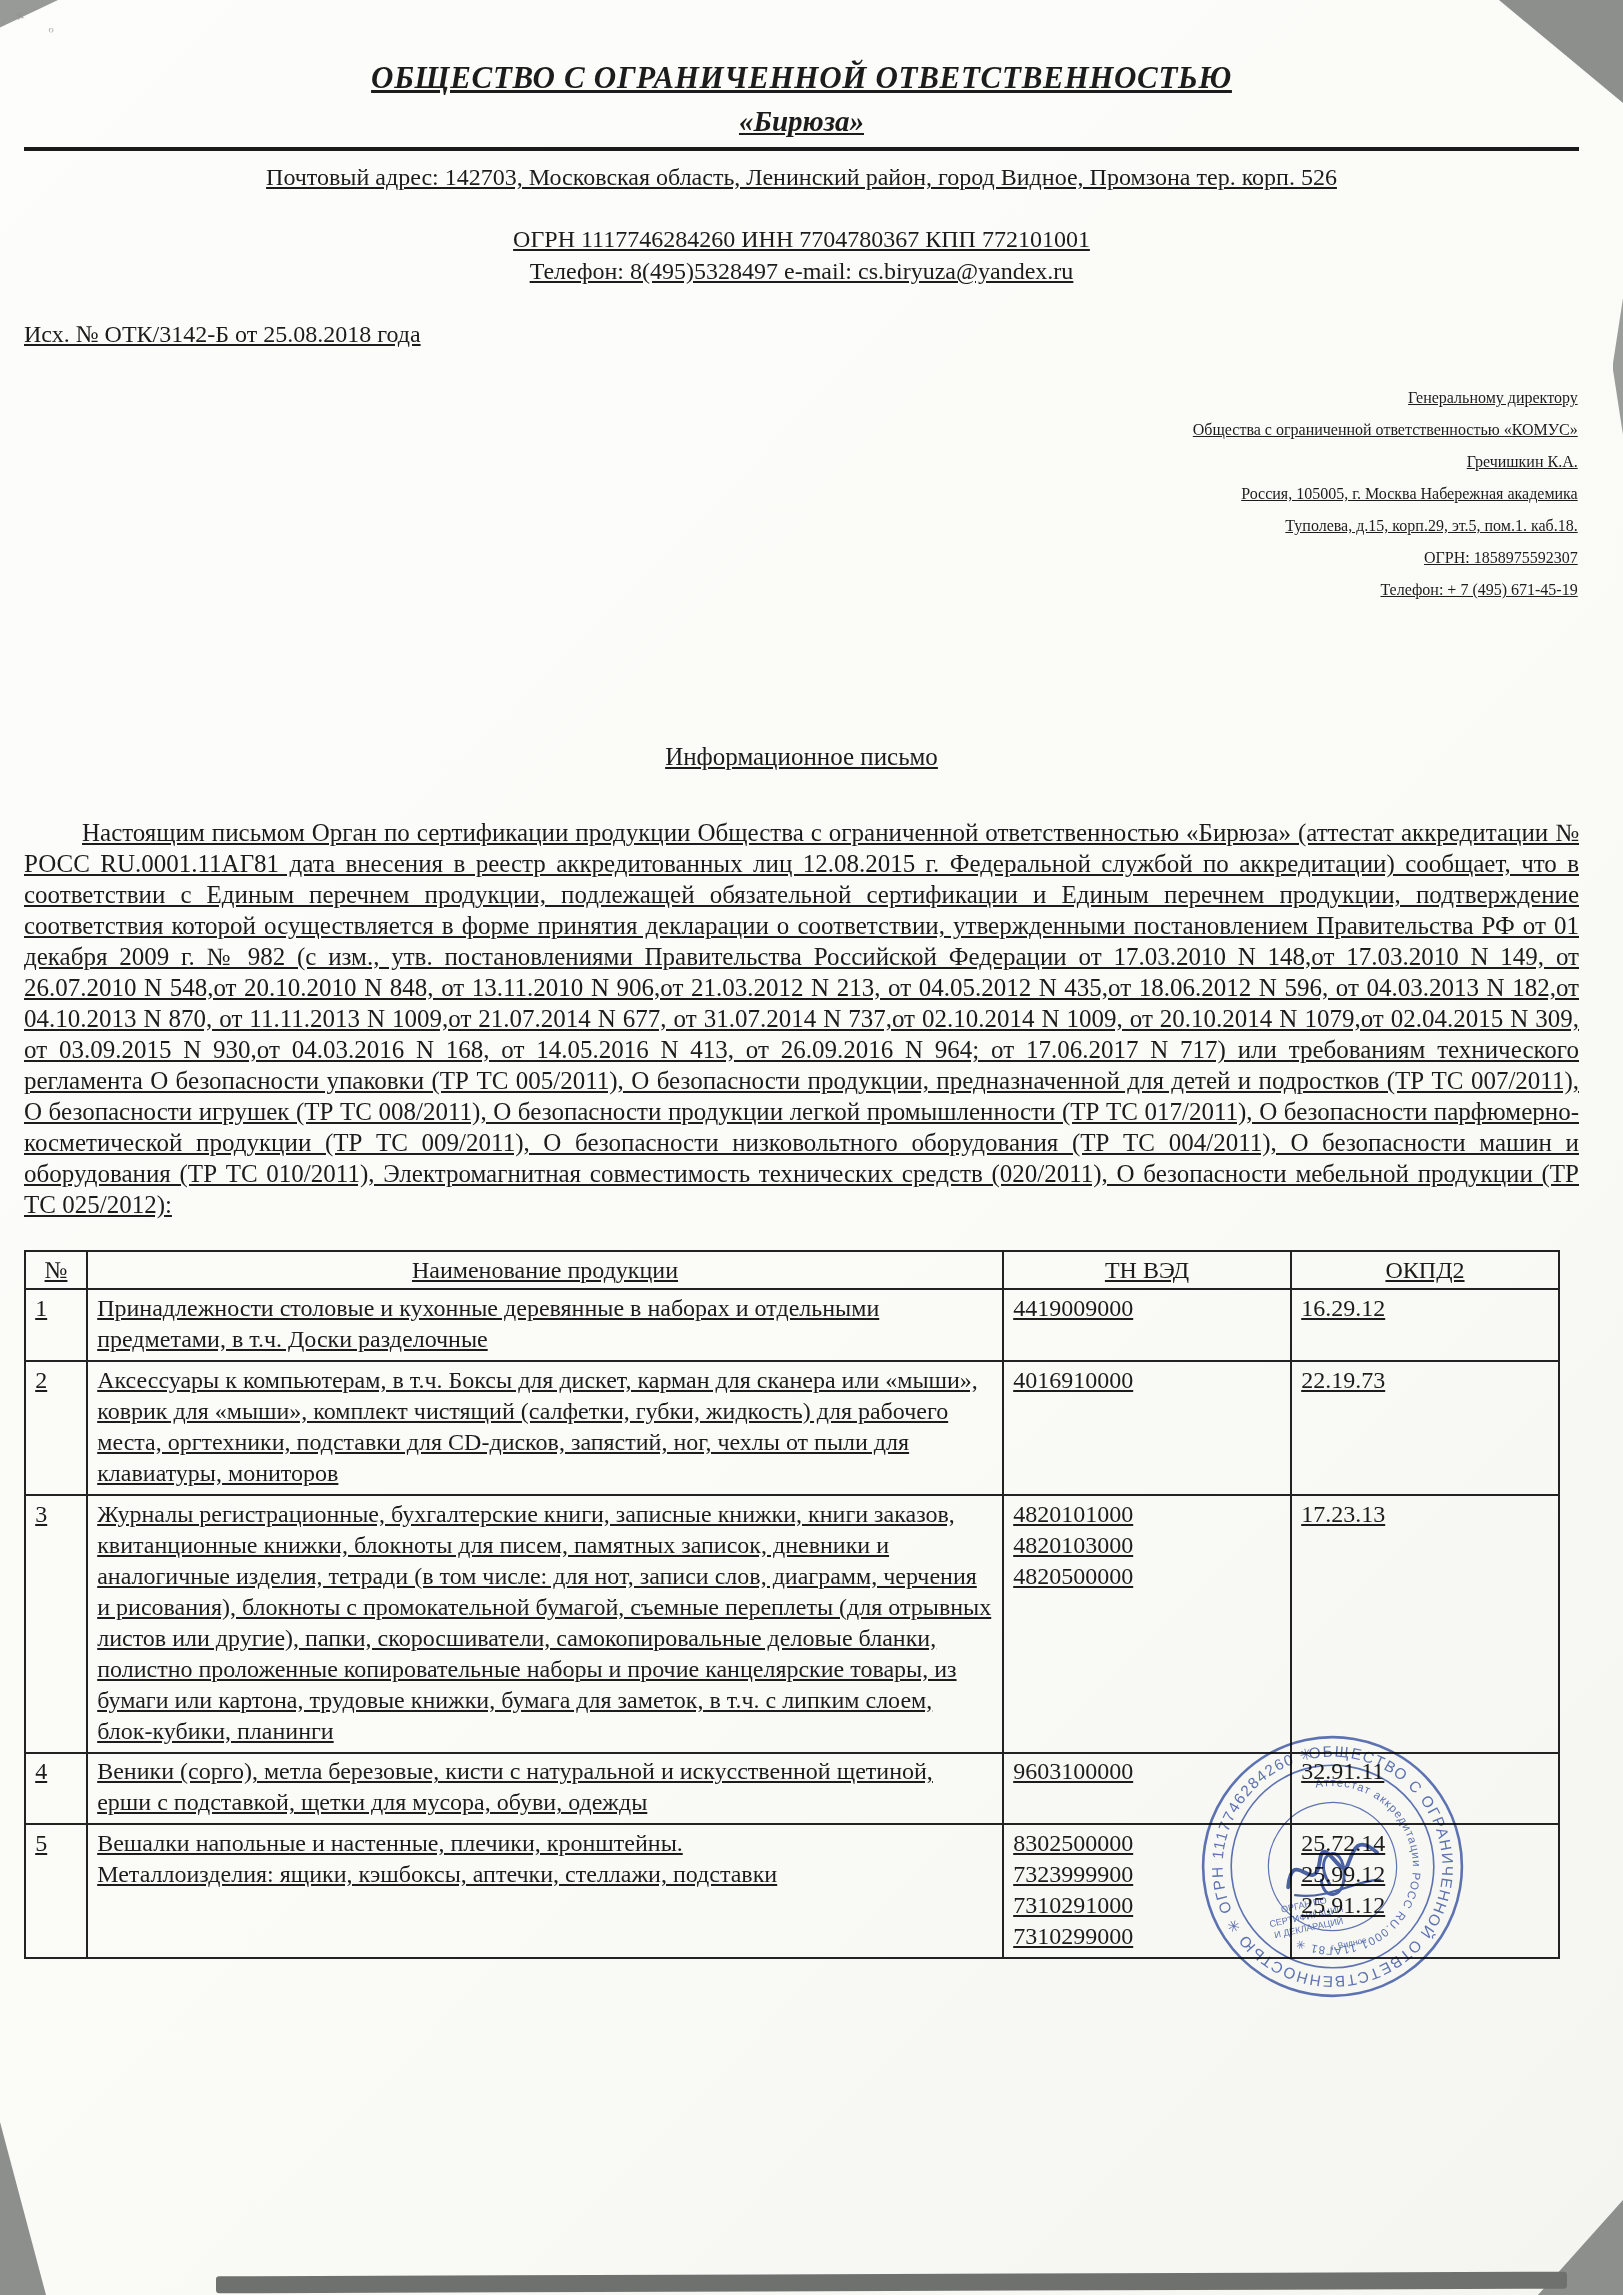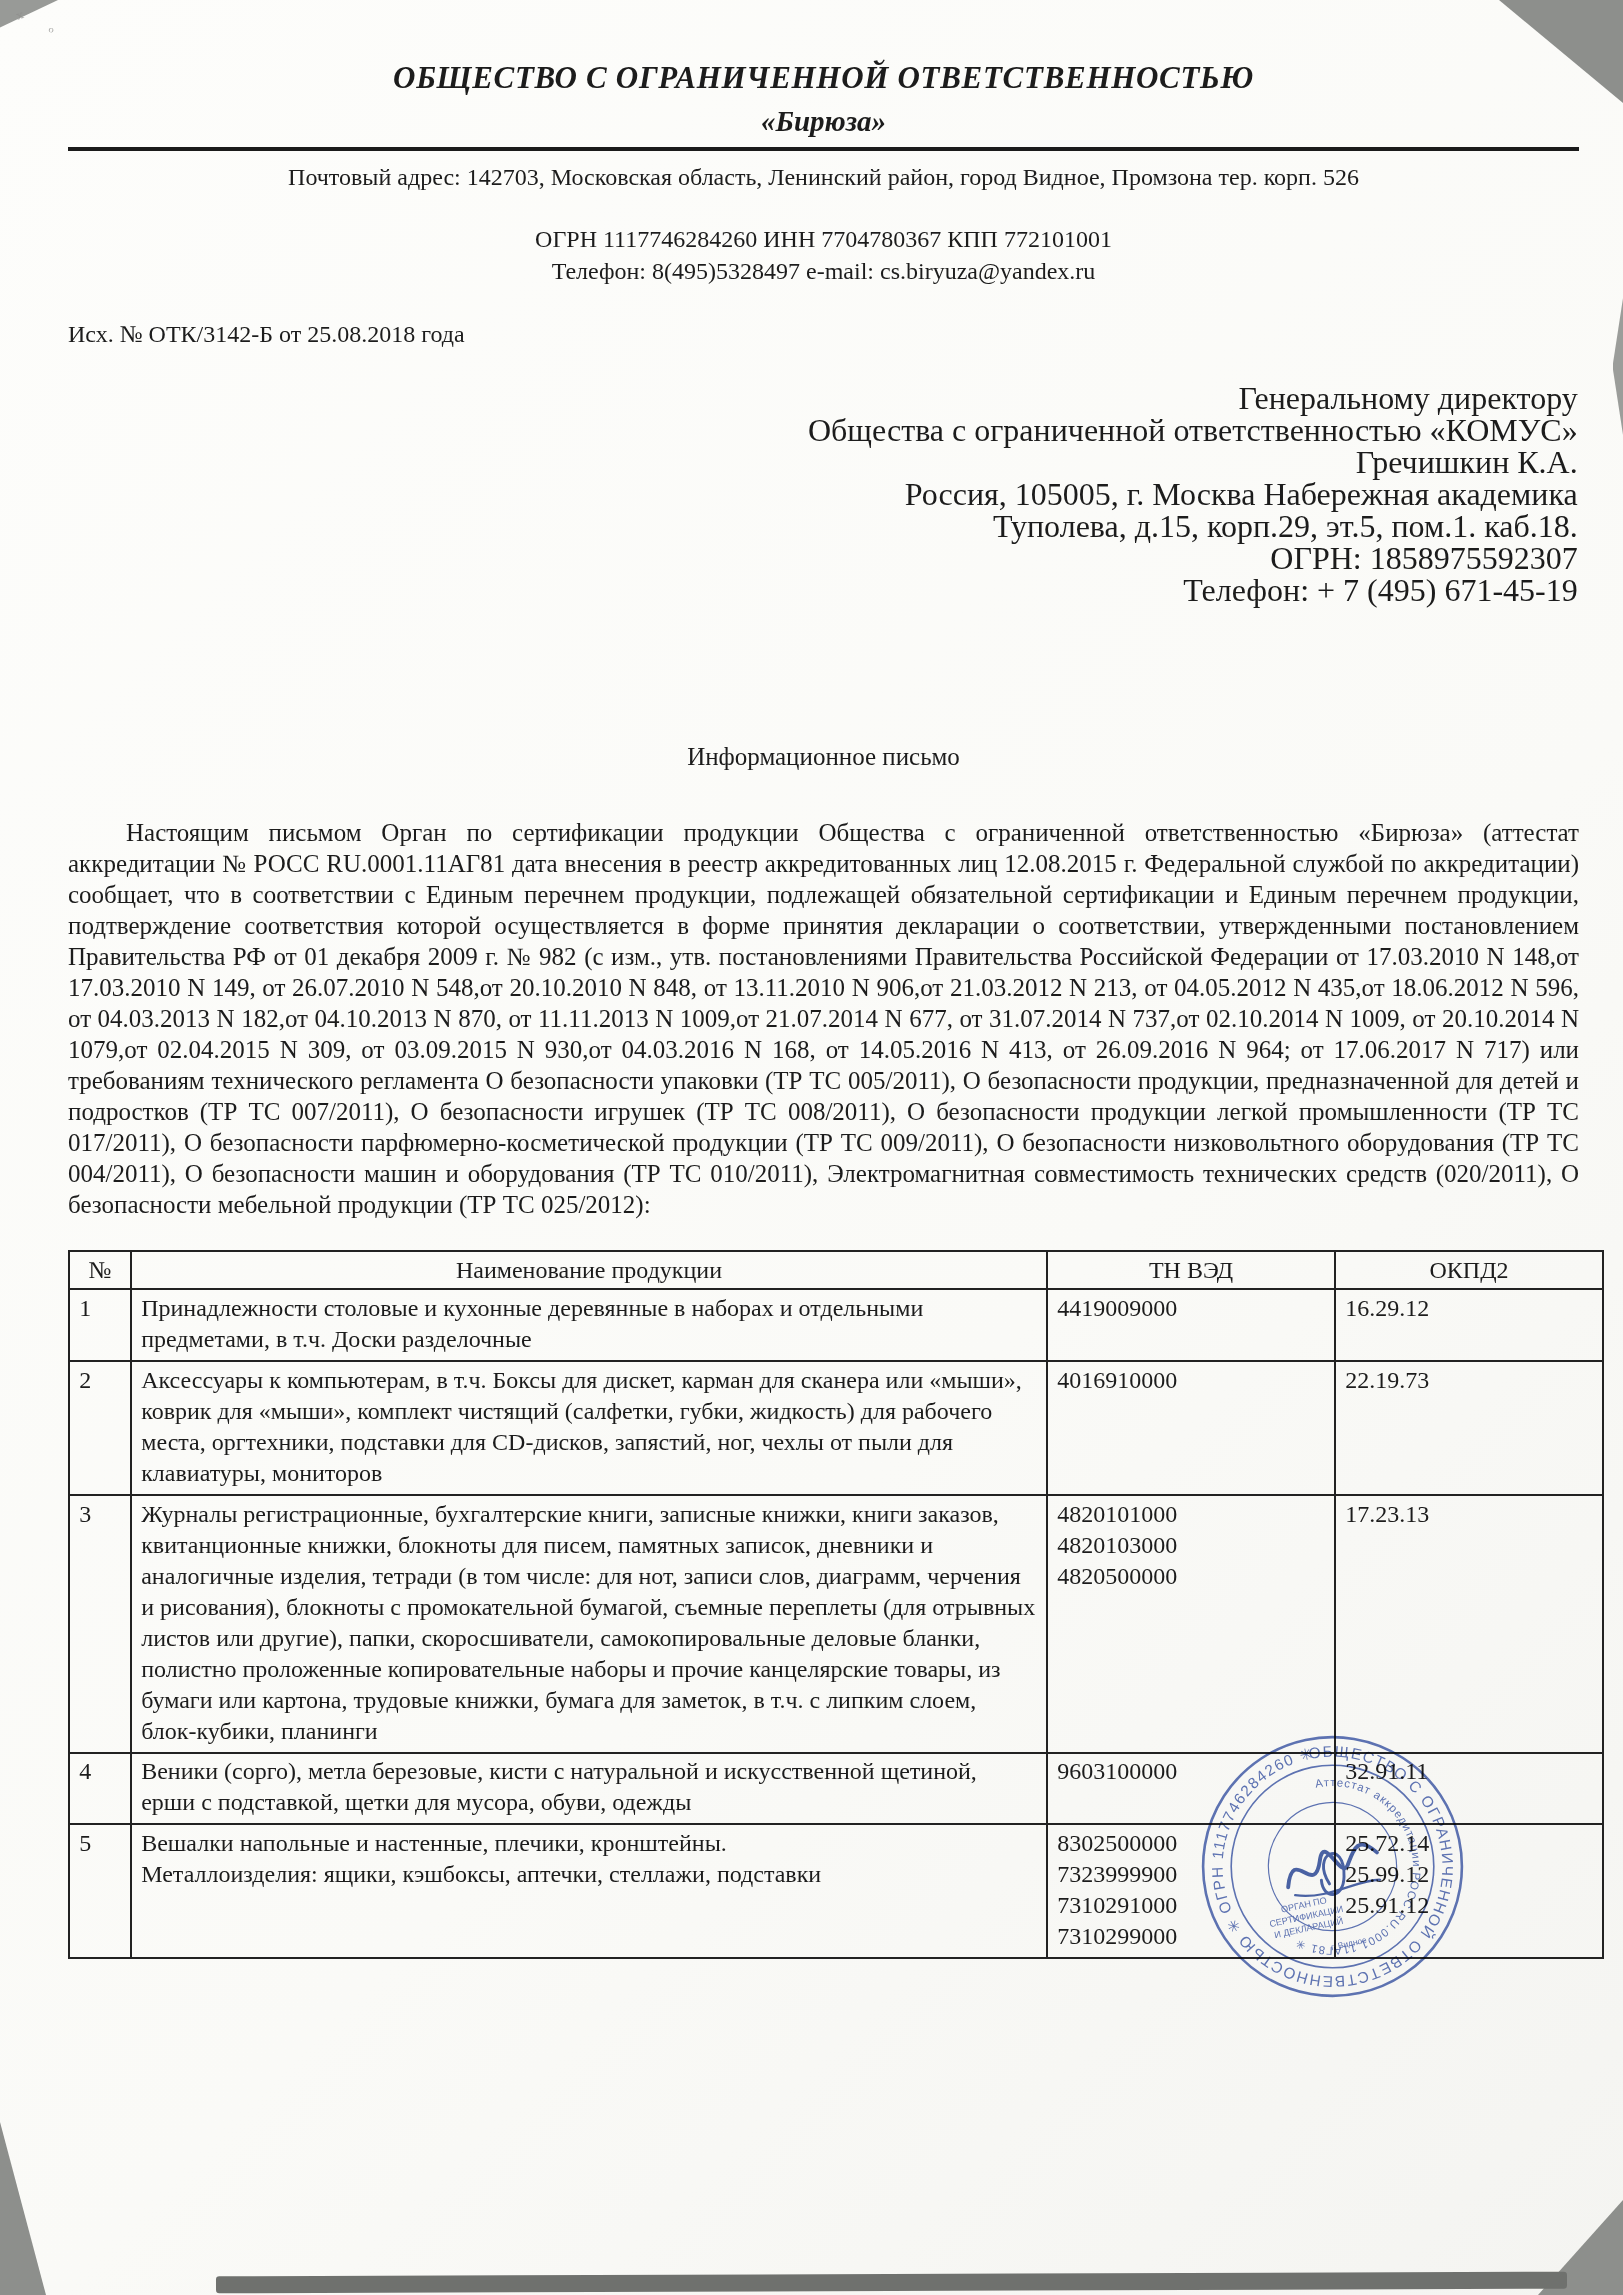--- a/index.html
+++ b/index.html
@@ -12,22 +12,23 @@
     width: 1623px;
     height: 2295px;
     margin: 0 auto;
     background: linear-gradient(135deg, #fdfdfb 0%, #fafaf7 60%, #f4f4f1 100%);
     overflow: hidden;
     font-family: "Liberation Serif", "DejaVu Serif", serif;
     color: #1c1c1c;
   }
   .content {
     position: relative;
-    padding: 60px 44px 0 68px;
+    padding: 60px 44px 0 24px;
     z-index: 2;
+    text-decoration: underline;
   }
 
   
   .org-type {
     text-align: center;
     font-size: 31px;
     font-weight: bold;
     font-style: italic;
     letter-spacing: 0.7px;
   }
@@ -54,21 +55,21 @@
   }
   .ref-line {
     font-size: 24px;
     margin-top: 34px;
   }
 
   
   .recipient {
     margin-top: 34px;
     text-align: right;
-    font-size: 32px;
+    font-size: 16px;
     line-height: 32px;
     padding-right: 1.3px;
   }
 
   
   .letter-title {
     text-align: center;
     font-size: 25px;
     margin-top: 137px;
   }

